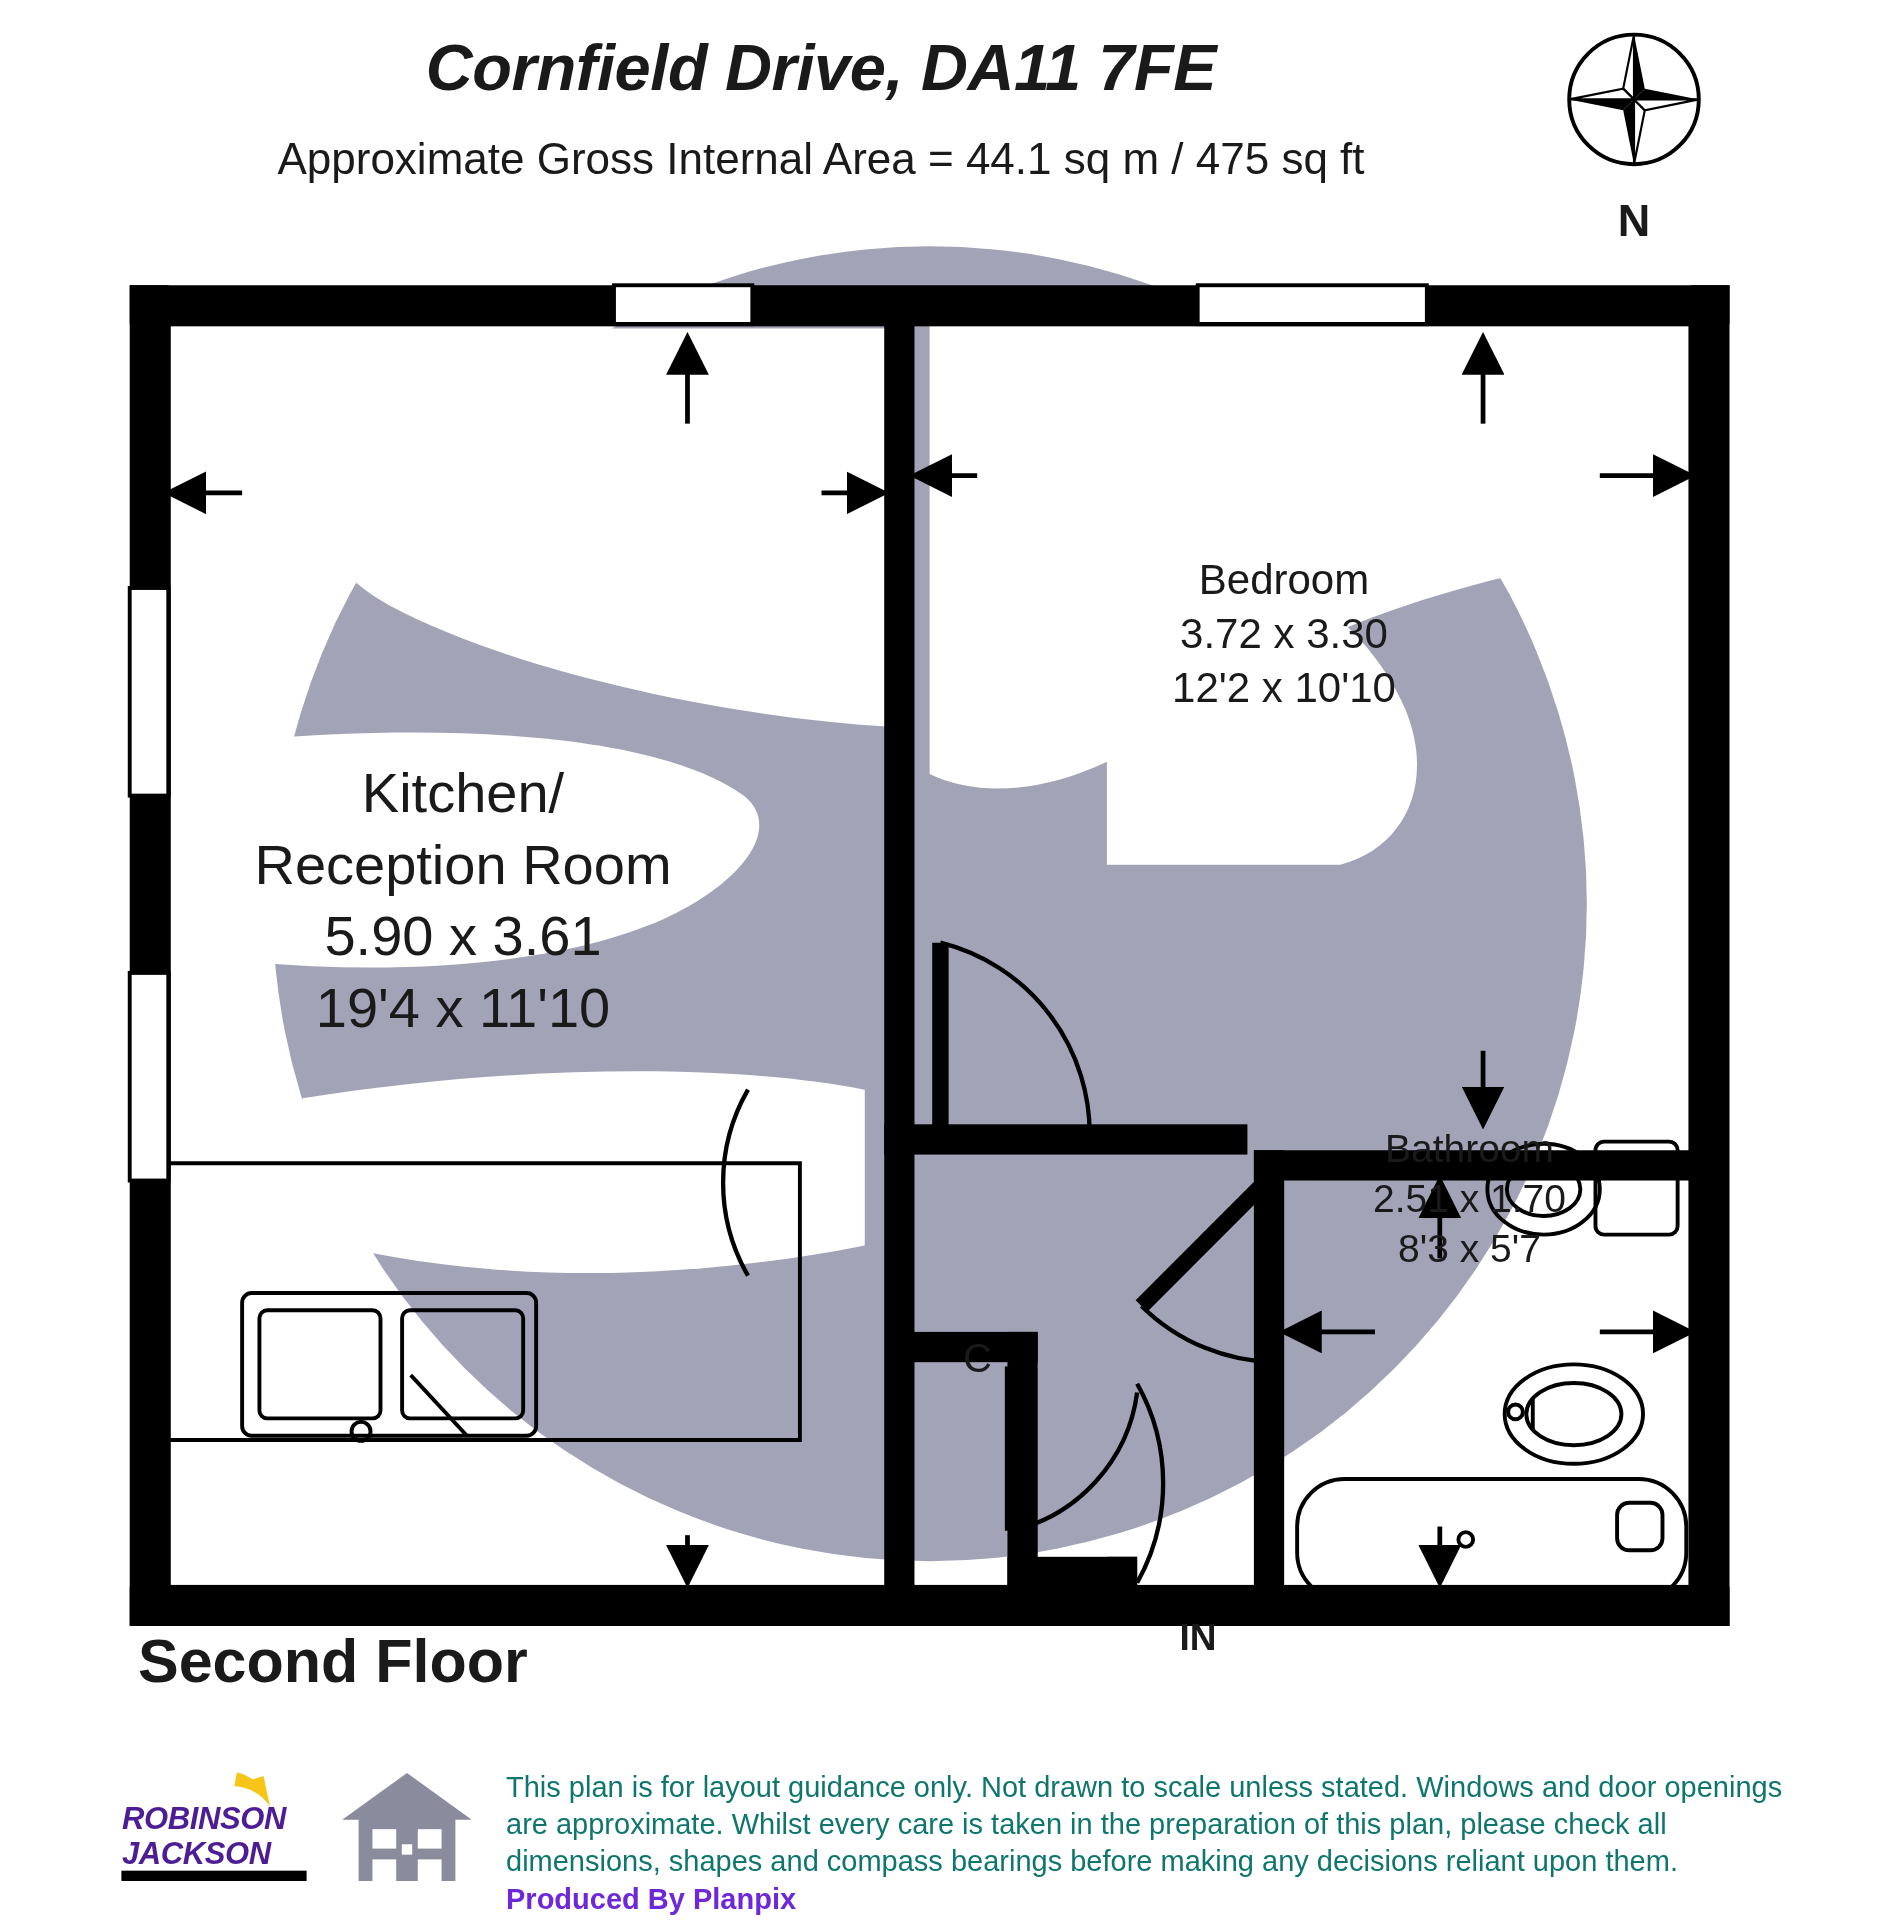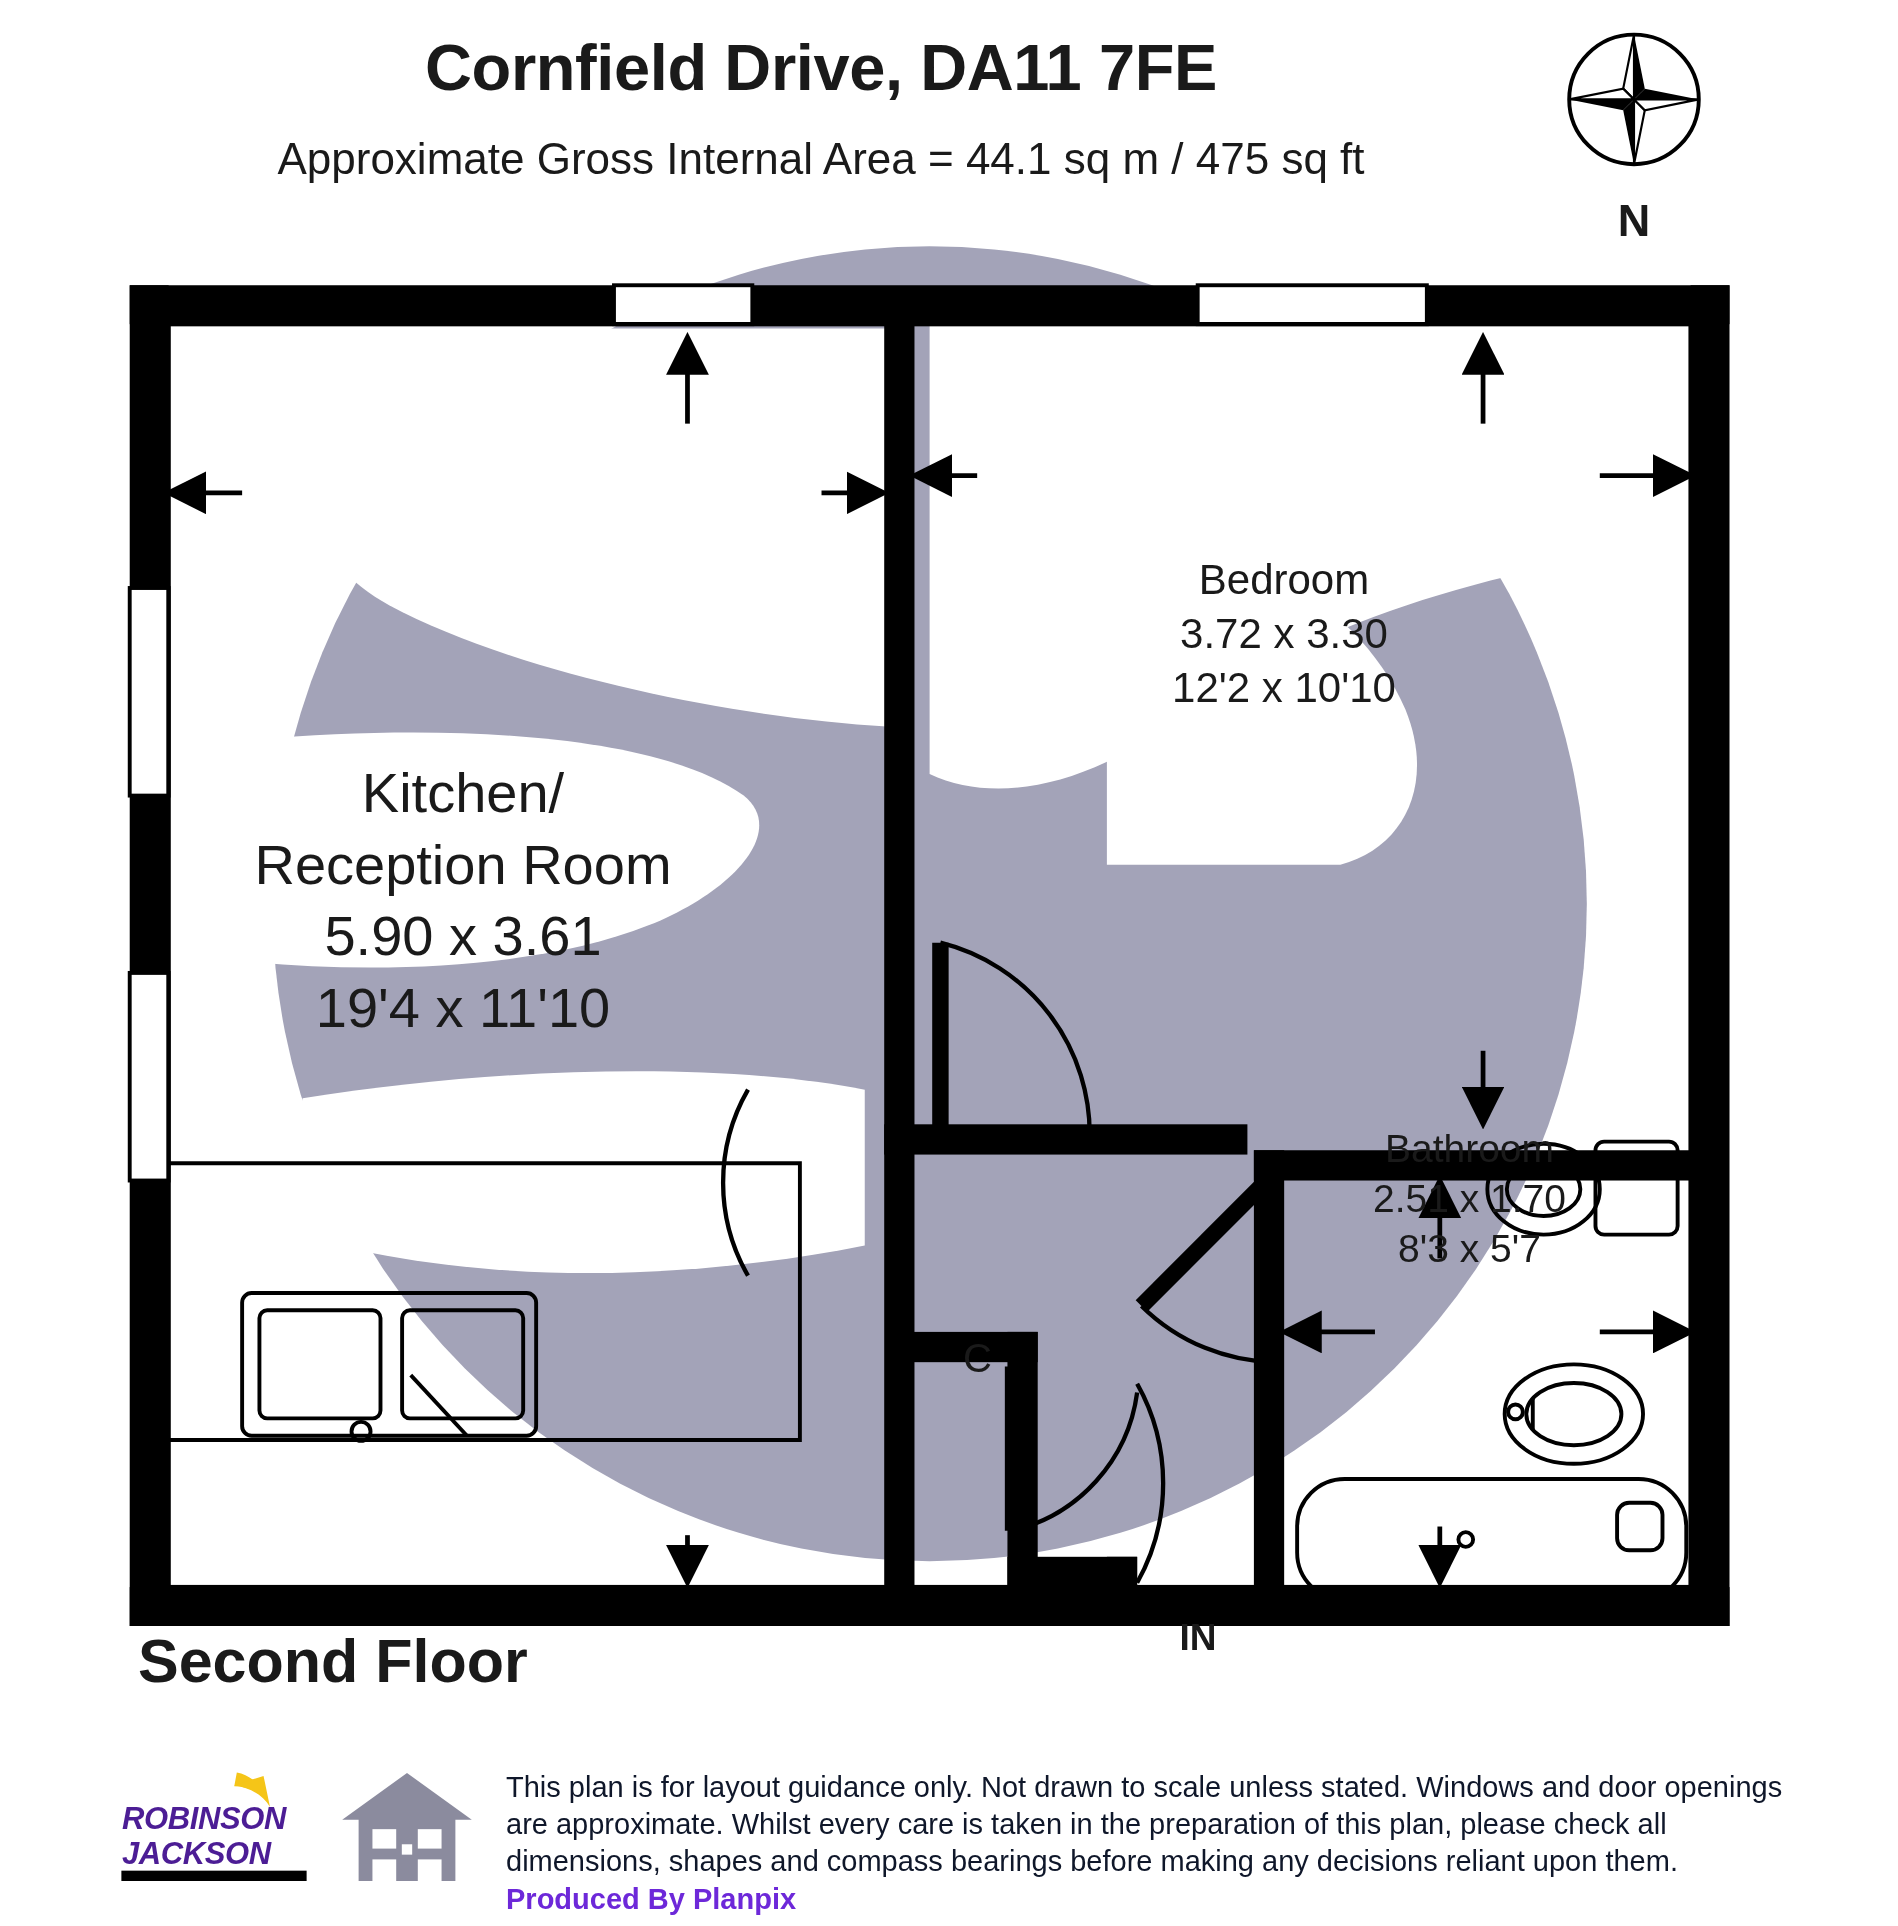--- a/index.html
+++ b/index.html
@@ -27,20 +27,21 @@
   #plan-title {
     position: absolute;
     left: 86px;
     top: 30px;
     width: 1470px;
     text-align: center;
     font-size: 65px;
     font-weight: bold;
     letter-spacing: -0.4px;
     white-space: nowrap;
+    font-style: italic;
   }
   #plan-subtitle {
     position: absolute;
     left: 86px;
     top: 134px;
     width: 1470px;
     text-align: center;
     font-size: 44px;
     font-weight: normal;
     white-space: nowrap;
@@ -170,21 +171,21 @@
     height: 108px;
   }
 
   #disclaimer {
     position: absolute;
     left: 506px;
     top: 8.6px;
     width: 1301px;
     font-size: 29px;
     line-height: 1.28;
-    color: #0f172a;
+    color: #0f766e;
   }
   #producer {
     position: absolute;
     left: 506px;
     top: 123px;
     font-size: 29px;
     font-weight: bold;
     color: #6d28d9;
   }
 </style>

